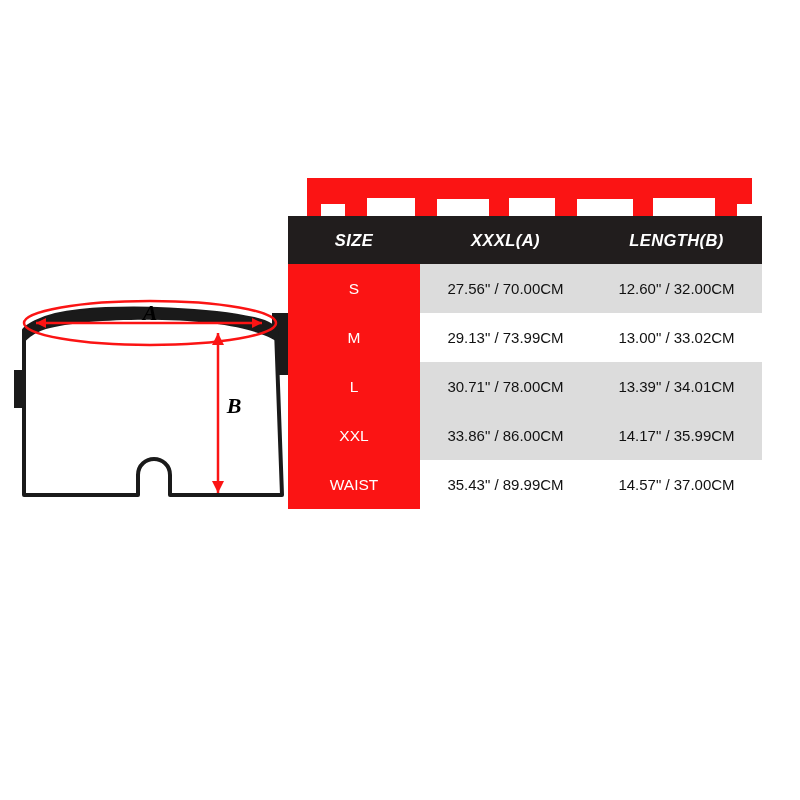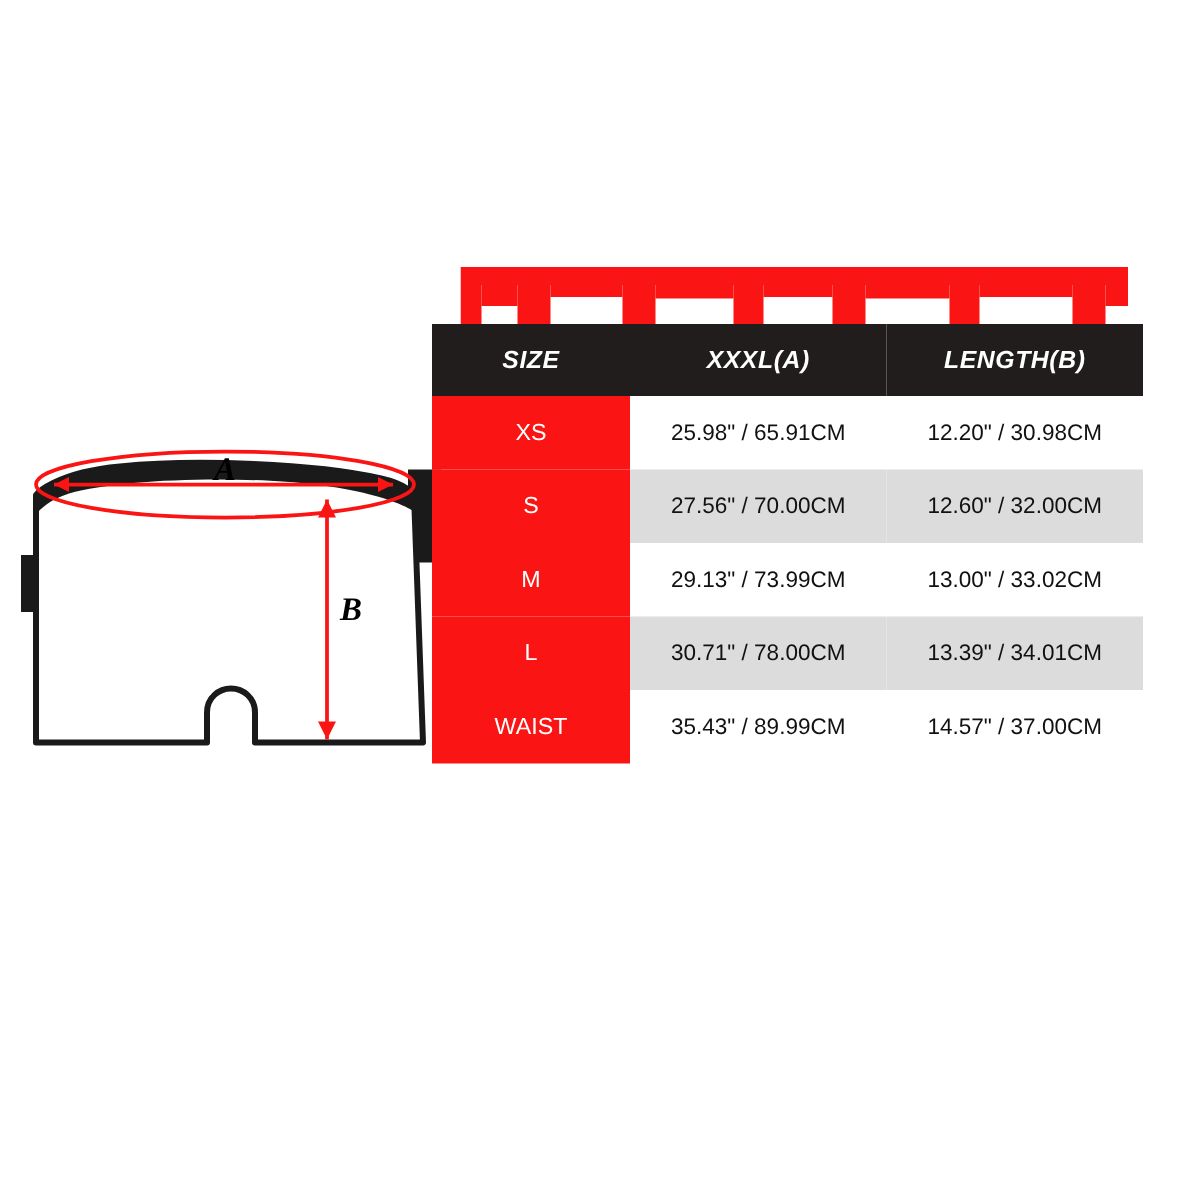--- a/index.html
+++ b/index.html
@@ -137,39 +137,39 @@
 
 <table class="size-table">
   <thead>
     <tr class="hdr-row">
       <th class="col-size">SIZE</th>
       <th class="col-waist">XXXL(A)</th>
       <th class="col-length">LENGTH(B)</th>
     </tr>
   </thead>
   <tbody>
-    <tr class="row-light">
-      <td class="size-cell">XS</td>
-      <td class="val-cell">25.98" / 65.91CM</td>
-      <td class="val-cell">12.20" / 30.98CM</td>
-    </tr>
     <tr class="row-dark">
       <td class="size-cell">S</td>
       <td class="val-cell">27.56" / 70.00CM</td>
       <td class="val-cell">12.60" / 32.00CM</td>
     </tr>
     <tr class="row-light">
       <td class="size-cell">M</td>
       <td class="val-cell">29.13" / 73.99CM</td>
       <td class="val-cell">13.00" / 33.02CM</td>
     </tr>
     <tr class="row-dark">
       <td class="size-cell">L</td>
       <td class="val-cell">30.71" / 78.00CM</td>
       <td class="val-cell">13.39" / 34.01CM</td>
     </tr>
+    <tr class="row-dark">
+      <td class="size-cell">XXL</td>
+      <td class="val-cell">33.86" / 86.00CM</td>
+      <td class="val-cell">14.17" / 35.99CM</td>
+    </tr>
     <tr class="row-light">
       <td class="size-cell">WAIST</td>
       <td class="val-cell">35.43" / 89.99CM</td>
       <td class="val-cell">14.57" / 37.00CM</td>
     </tr>
   </tbody>
 </table>
 
 </body></html>

